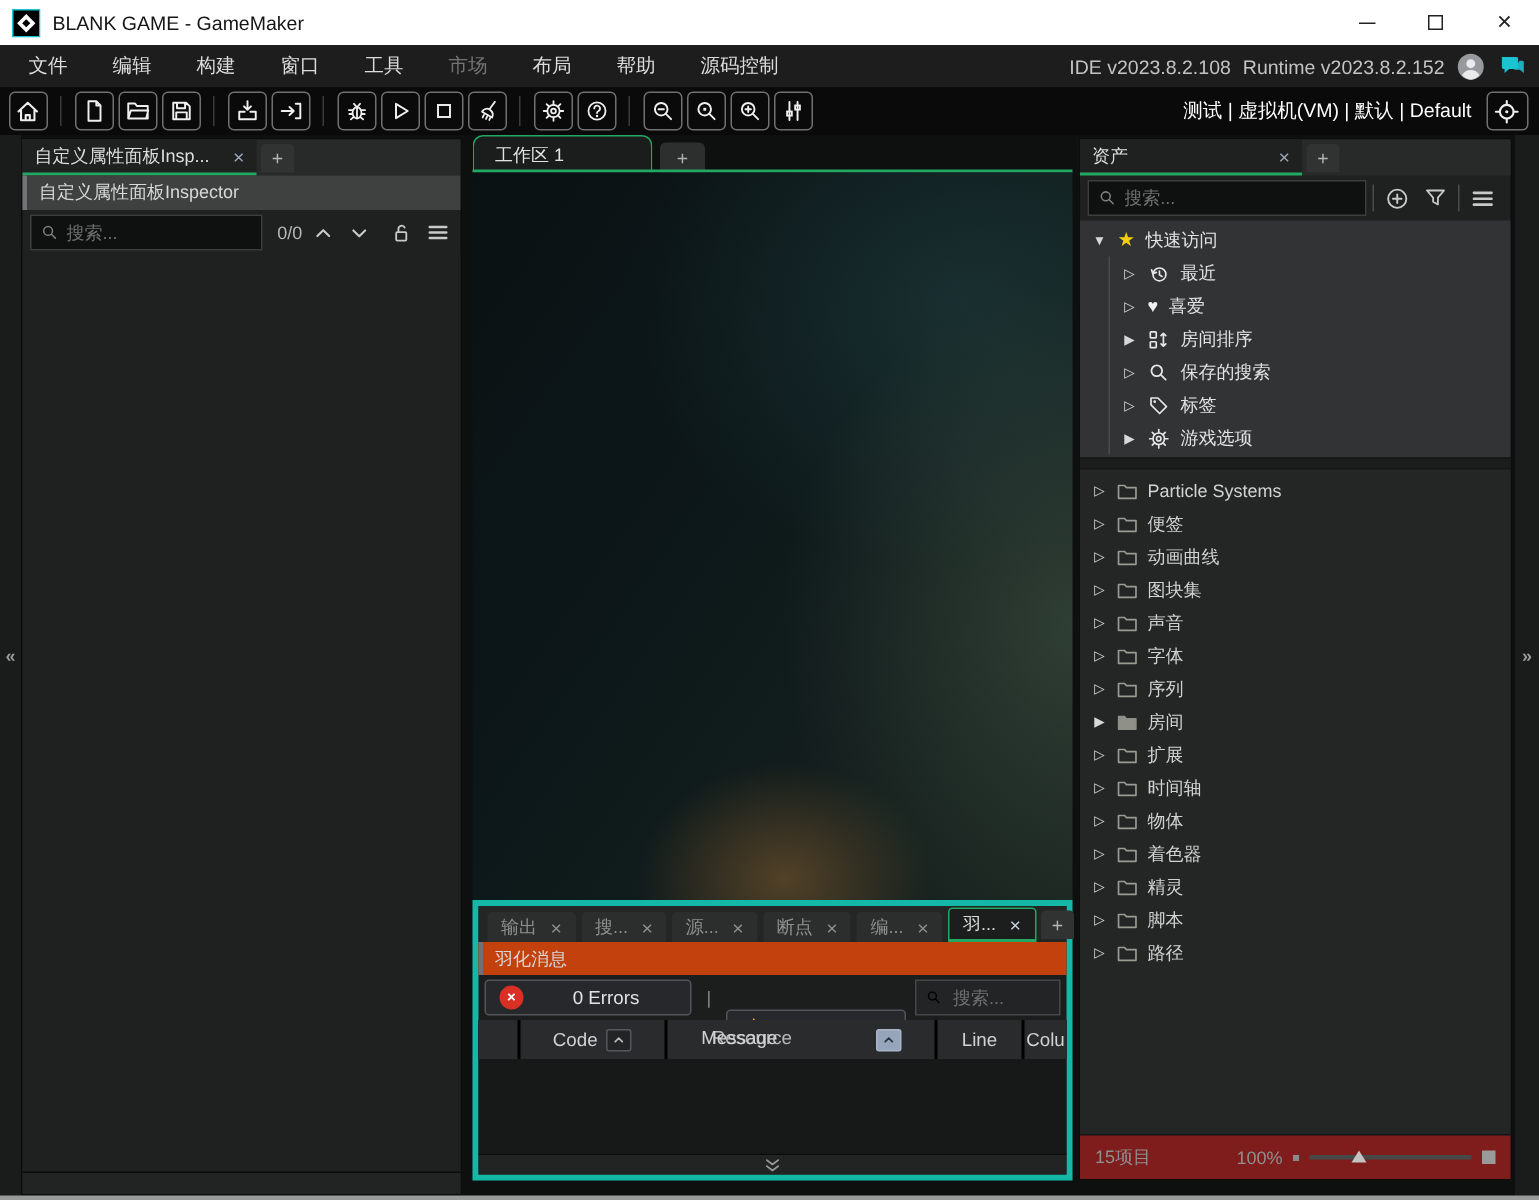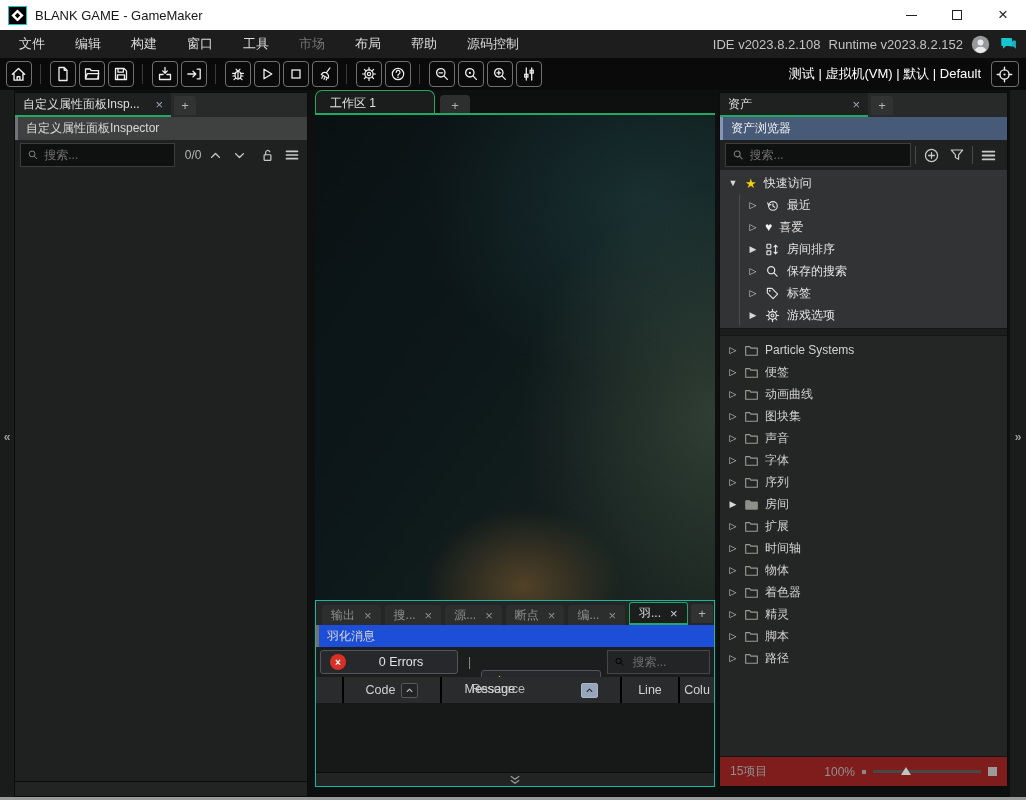--- a/index.html
+++ b/index.html
@@ -65,27 +65,27 @@
   #ws-tab{height:25px;min-width:120px;border:1.5px solid #23a863;border-bottom:none;border-radius:7px 7px 0 0;background:#1b1c1c;display:flex;align-items:center;padding:0 14px;font-size:12px;color:#e2e2e2;}
   #ws-addtab{width:30px;height:20px;margin-left:5px;background:#2d2e2e;border-radius:4px 4px 0 0;display:flex;align-items:center;justify-content:center;color:#b0b0b0;font-size:13px;}
   #ws-content{position:absolute;left:315px;top:25px;width:400px;height:485px;
     background:
       radial-gradient(140px 110px at 52% 97%, rgba(133,94,48,.55), rgba(133,94,48,0) 70%),
       radial-gradient(260px 300px at 100% 62%, rgba(78,98,78,.45), rgba(78,98,78,0) 75%),
       radial-gradient(300px 240px at 82% 18%, rgba(38,74,74,.45), rgba(38,74,74,0) 75%),
       linear-gradient(125deg,#0a1113 0%,#0d181a 45%,#1a2420 100%);}
 
   
-  #bottom-panel{left:315px;top:510px;width:400px;height:187px;background:#1c1d1d;border:1px solid #14b8a6;display:flex;flex-direction:column;position:absolute;}
+  #bottom-panel{left:315px;top:510px;width:400px;height:187px;background:#1c1d1d;border:4px solid #14b8a6;display:flex;flex-direction:column;position:absolute;}
   #bp-tabs{height:24px;background:#242525;display:flex;align-items:flex-end;flex:none;padding-left:4px;}
   .btab{height:20px;margin:0 2px;background:#2c2d2d;border-radius:3px 3px 0 0;display:flex;align-items:center;gap:9px;padding:0 9px;font-size:12px;color:#8f8f8f;}
   .btab .tab-close{color:#8f8f8f;}
   .btab.active{background:#1c1d1d;border:1.5px solid #23a863;border-bottom:2px solid #23a863;color:#dcdcdc;height:23px;}
   .btab.active .tab-close{color:#c8d2e0;}
-  #bp-head{height:22px;background:#1d4ed8;border-left:3px solid #6f7173;display:flex;align-items:center;padding:0 8px;font-size:12px;color:#d8d8d8;flex:none;}
+  #bp-head{height:22px;background:#c2410c;border-left:3px solid #6f7173;display:flex;align-items:center;padding:0 8px;font-size:12px;color:#d8d8d8;flex:none;}
   #bp-errrow{height:30px;display:flex;align-items:center;padding:2px 4px;gap:6px;flex:none;}
   .pillbtn{height:24px;background:#27282b;border:1px solid #52545a;border-radius:3px;display:flex;align-items:center;gap:8px;padding:0 9px;font-size:12.5px;color:#e2e2e2;}
   #err-btn{width:138px;}
   #warn-btn{min-width:120px;margin-top:40px;}
   .err-circ{width:16px;height:16px;border-radius:50%;background:#d93025;color:#fff;font-size:10px;font-weight:bold;display:flex;align-items:center;justify-content:center;}
   .pill-label{flex:1;text-align:center;}
   .vsep{color:#8a8a8a;font-size:12px;padding:0 4px;}
   #bp-search{flex:1;height:24px;background:#232425;border:1px solid #454647;display:flex;align-items:center;gap:5px;padding:0 6px;}
   #bp-search input{background:transparent;border:none;outline:none;color:#cfcfcf;font-size:12px;width:100%;}
   #bp-search input::placeholder{color:#6f6f6f;}
@@ -572,23 +572,20 @@
     </div>
 
     <div id="asset-panel" class="panel">
       <div class="tabstrip">
         <div class="ptab" style="width:148px">
           <span style="flex:1">资产</span>
           <span class="tab-close">×</span>
         </div>
         <div class="addtab">+</div>
       </div>
-      <div class="phead" id="asset-head">
-        <span>资产浏览器</span>
-      </div>
       <div class="searchrow" id="asset-search">
         <div class="searchbox">
           <svg class="ic" width="14" height="14">
               <use href="#i-search"></use>
             </svg>
           <input placeholder="搜索..." style="">
         </div>
         <span class="toolsep"></span>
         <span class="mini-ic">
             <svg class="ic" width="17" height="17">

